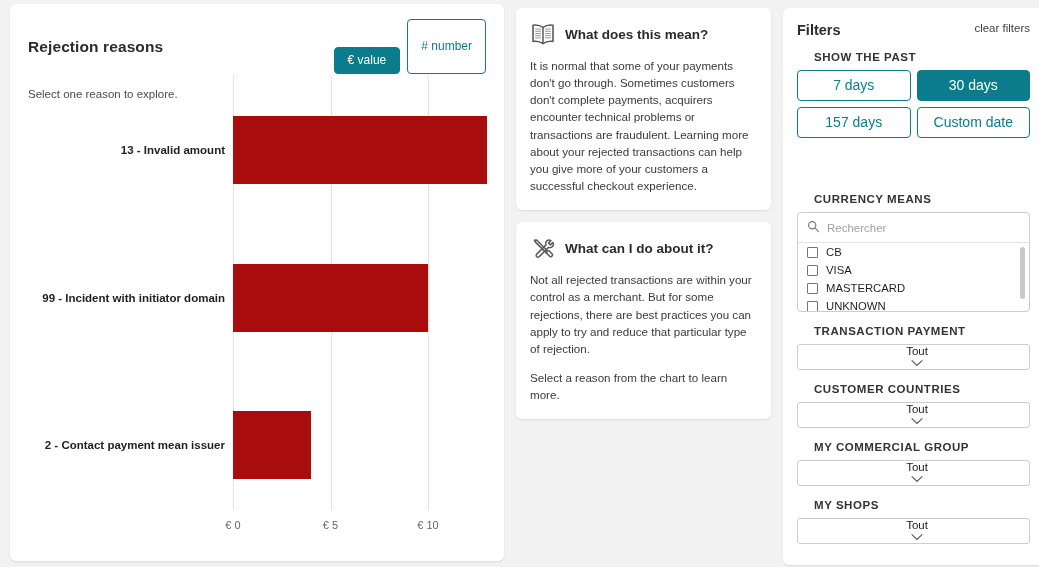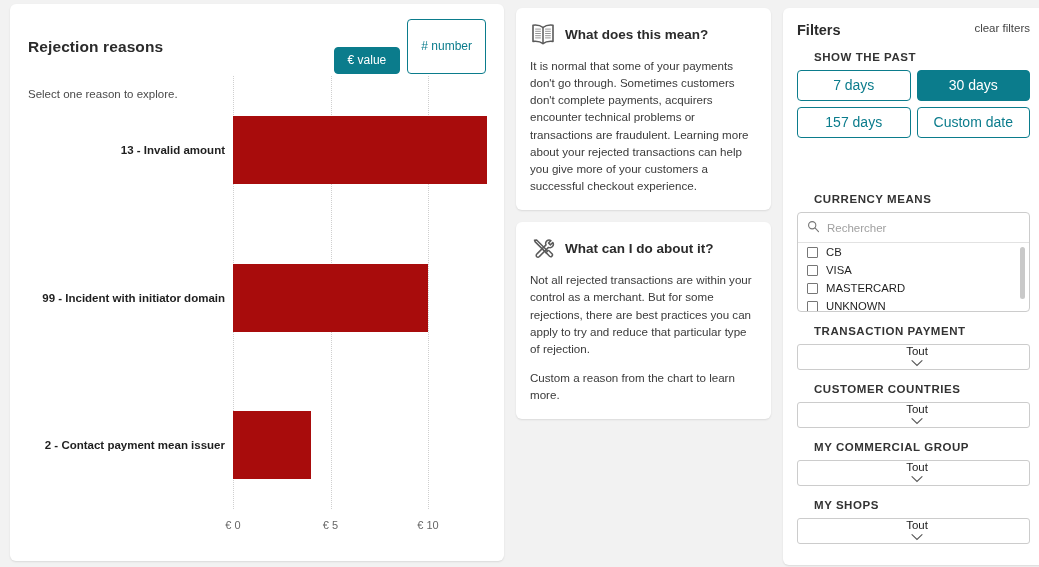--- a/index.html
+++ b/index.html
@@ -347,21 +347,21 @@
               <path d="M4.5 4.2 L6.6 4.0 L17.6 15.0 L16.0 16.6 L5.0 5.6 Z"></path>
               <path d="M16.3 16.9 L19.6 20.2 A1.7 1.7 0 0 0 22.0 17.8 L18.7 14.5"></path>
               <path d="M20.9 4.6 A3.4 3.4 0 0 0 16.0 8.9 L7.0 17.9 A1.8 1.8 0 1 0 9.5 20.4 L18.5 11.4 A3.4 3.4 0 0 0 22.8 6.5 L20.4 8.9 L18.5 7.0 Z"></path>
             </g>
           </svg>
         </span>
         <h3>What can I do about it?</h3>
       </div>
       <div class="info-body">
         <p>Not all rejected transactions are within your control as a merchant. But for some rejections, there are best practices you can apply to try and reduce that particular type of rejection.</p>
-        <p>Custom a reason from the chart to learn more.</p>
+        <p>Select a reason from the chart to learn more.</p>
       </div>
     </div>
 
   </div>
 
   <div class="filters-col">
     <div class="card filters-card">
 
       <div class="filters-top">
         <span class="filters-title">Filters</span>

